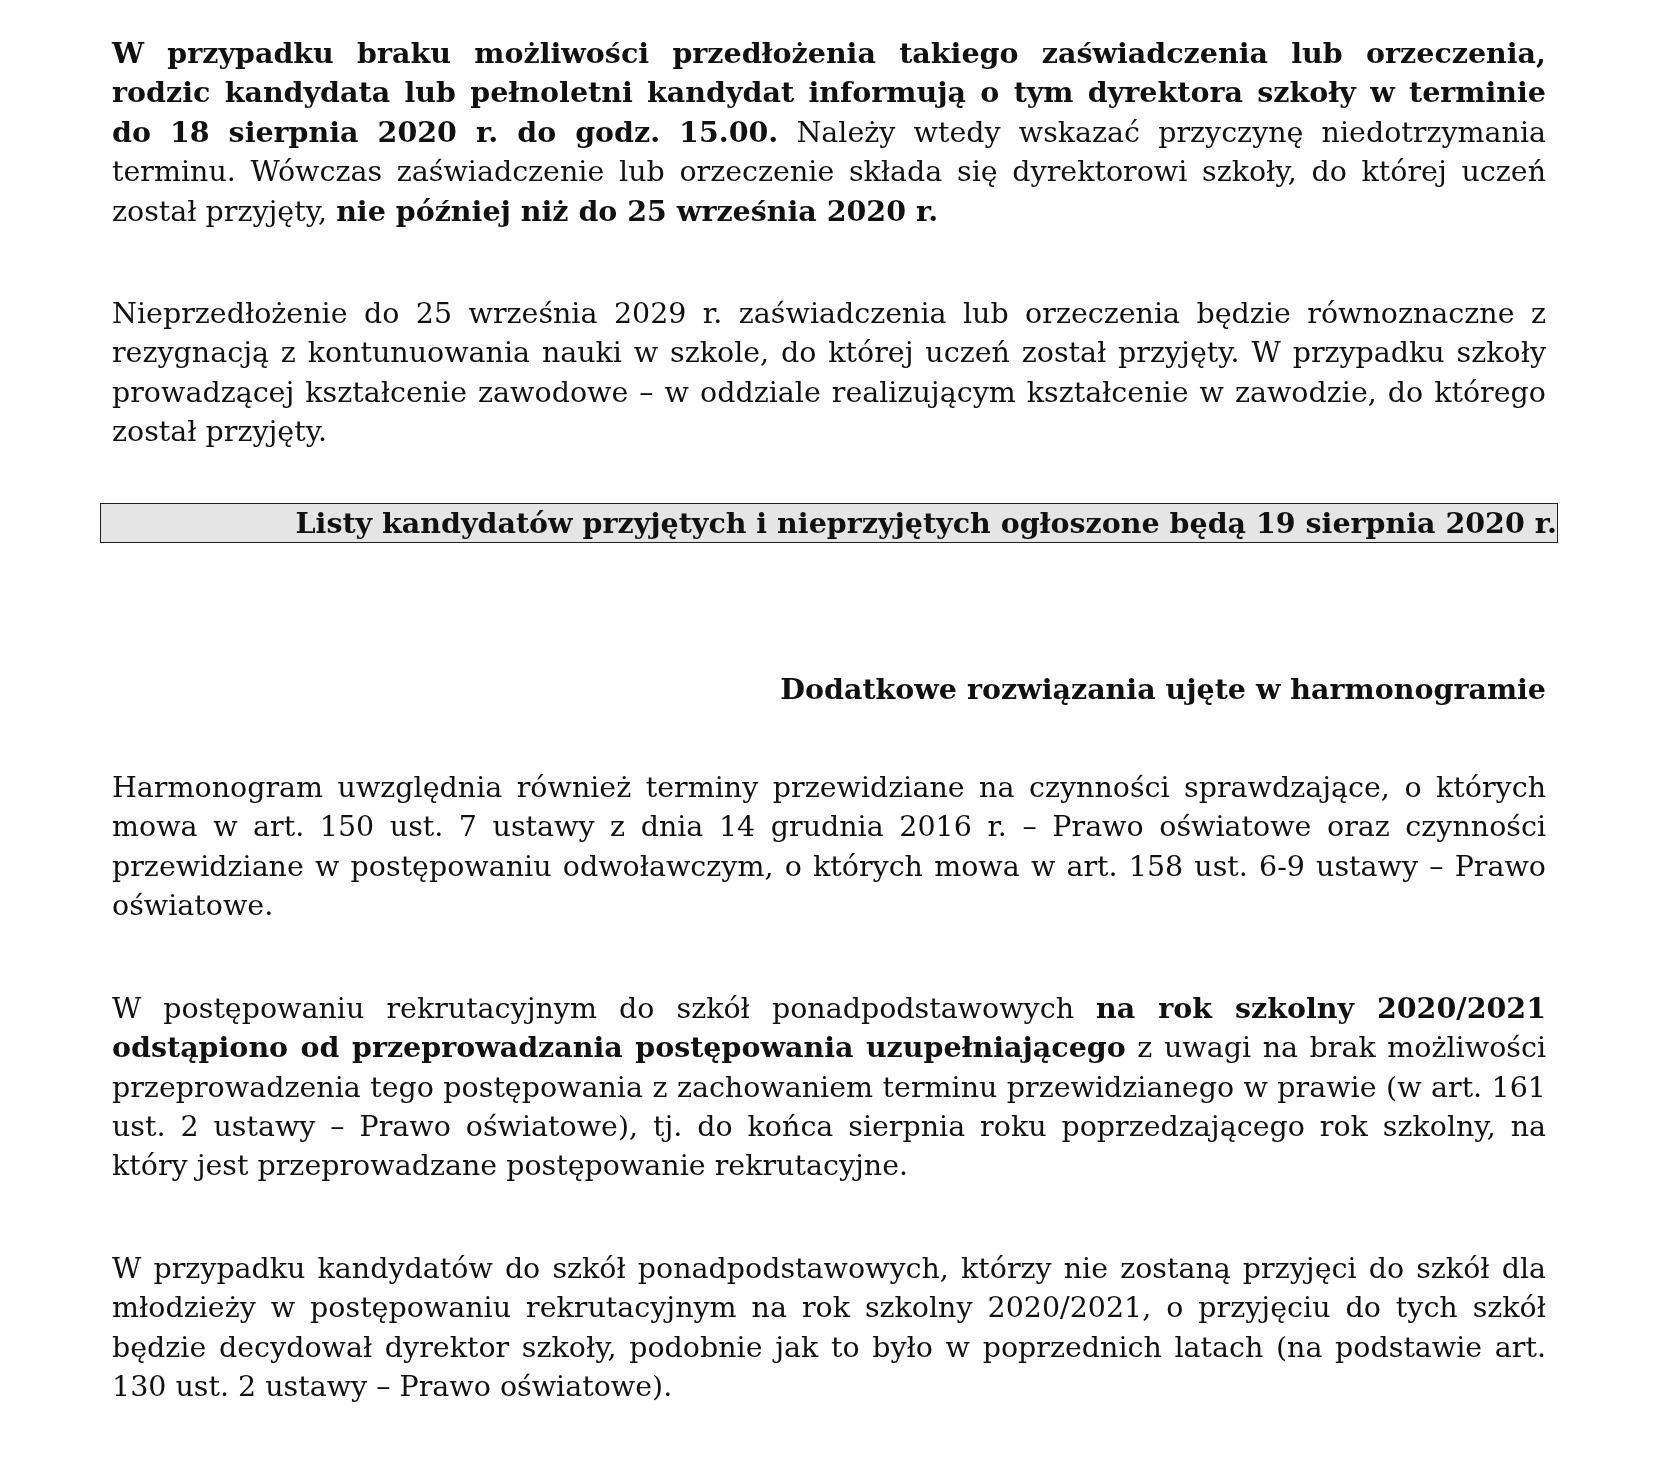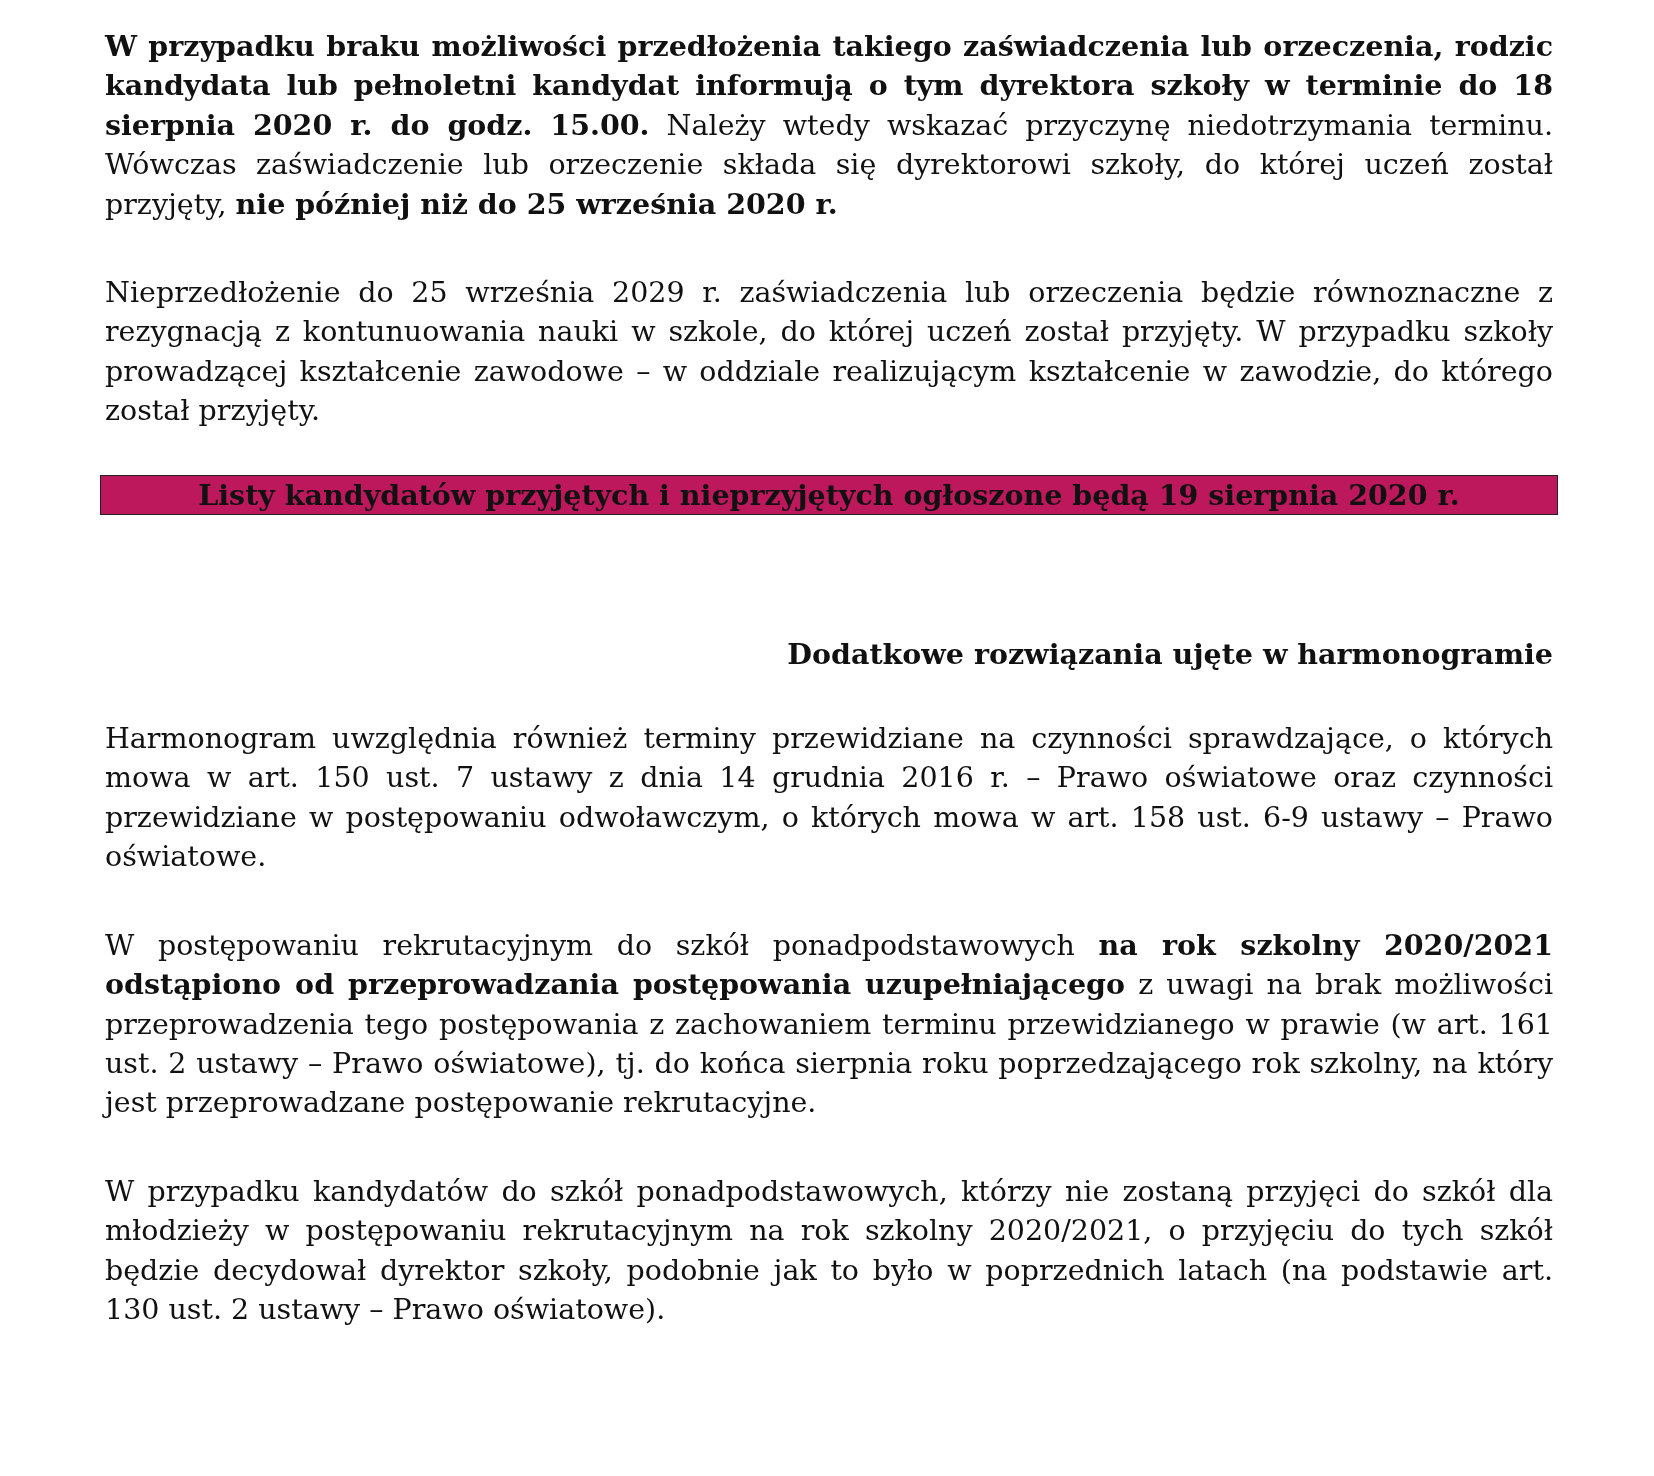--- a/index.html
+++ b/index.html
@@ -3,27 +3,27 @@
 <meta charset="utf-8">
 <style>
   html, body { margin: 0; padding: 0; background: #ffffff; }
   body { width: 1654px; height: 1476px; overflow: hidden; position: relative; }
   .page {
     position: absolute; left: 100px; top: 22px; width: 1458px;
     font-family: "DejaVu Serif", "Liberation Serif", serif;
     font-size: 28.5px; line-height: 39.4px; color: #111111;
     text-align: justify;
   }
-  .page p { margin: 5px; }
+  .page p { margin: 12px; }
   .b { font-weight: bold; }
   .gap { height: 39px; }
   .box {
-    border: 1.5px solid #222; background: #be185d;
-    font-weight: bold; padding: 0 12px; line-height: 38px;
-    text-align: center; margin-top: 0;
+    border: 1.5px solid #222; background: #e5e5e5;
+    font-weight: bold; padding: 0 0; line-height: 38px;
+    text-align: right; margin-top: 0;
   }
   .heading { text-align: right; font-weight: bold; margin: 0; }
 </style>
 </head>
 <body>
 
 <div class="page">
   <p><span class="b">W przypadku braku możliwości przedłożenia takiego zaświadczenia lub orzeczenia, rodzic kandydata lub pełnoletni kandydat informują o tym dyrektora szkoły w terminie do 18 sierpnia 2020 r. do godz. 15.00.</span><span> Należy wtedy wskazać przyczynę niedotrzymania terminu. Wówczas zaświadczenie lub orzeczenie składa się dyrektorowi szkoły, do której uczeń został przyjęty, </span><span class="b">nie później niż do 25 września 2020 r.</span></p>
   <div class="gap"></div>
   <p>Nieprzedłożenie do 25 września 2029 r. zaświadczenia lub orzeczenia będzie równoznaczne z rezygnacją z kontunuowania nauki w szkole, do której uczeń został przyjęty. W przypadku szkoły prowadzącej kształcenie zawodowe – w oddziale realizującym kształcenie w zawodzie, do którego został przyjęty.</p>

